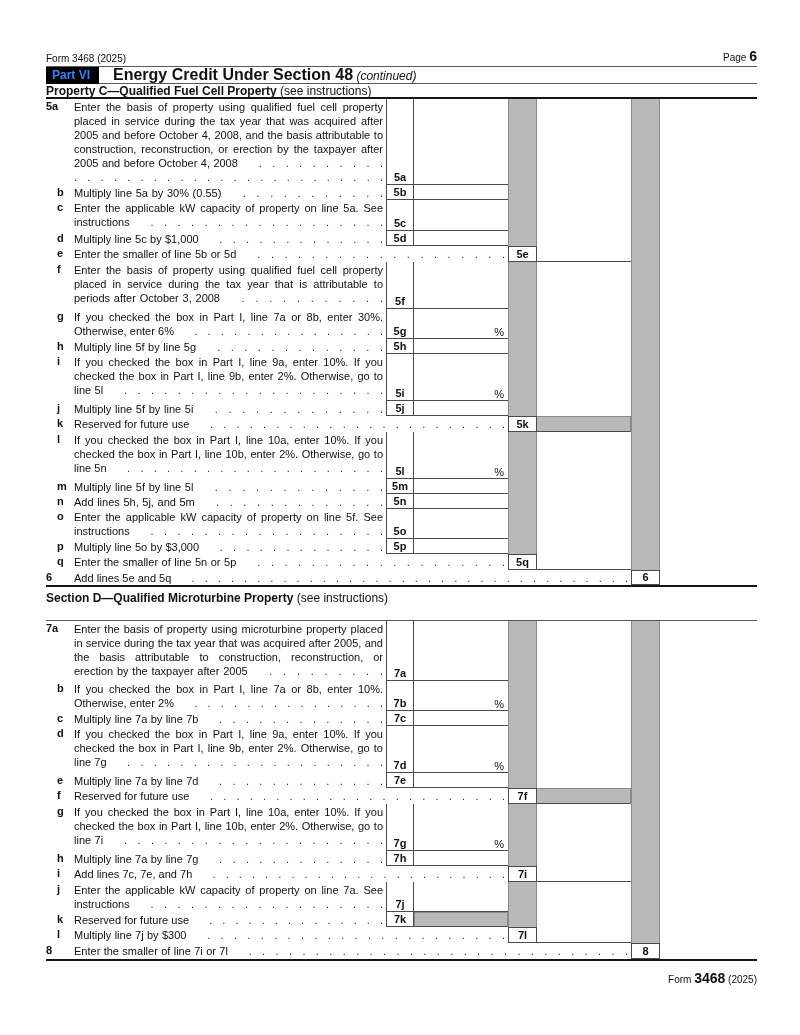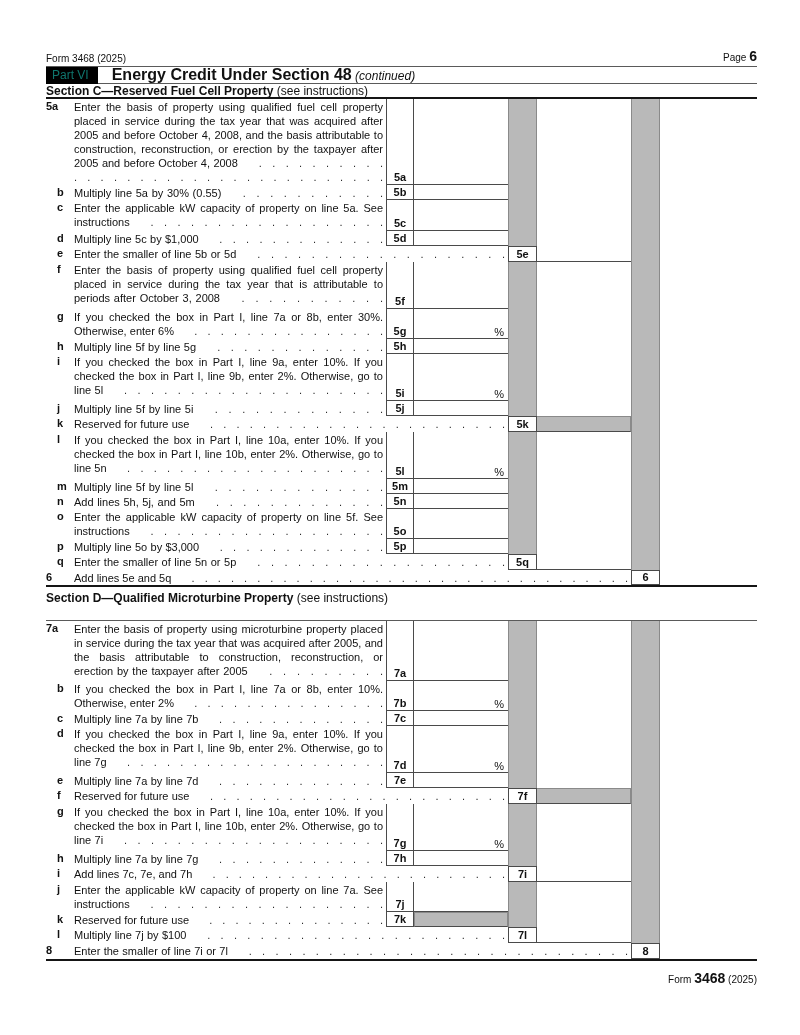--- a/index.html
+++ b/index.html
@@ -18,21 +18,21 @@
     -webkit-font-smoothing:antialiased;
   }
   .sheet{padding:50px 43px 0 46px;}
   
   .page-head{display:flex;justify-content:space-between;align-items:flex-end;
     font-size:10px;height:14px;}
   .page-num b{font-size:14px;}
   .rule{border-top:1px solid #5a5a5a;margin-top:2px;}
   
   .part-row{display:flex;align-items:center;height:17px;border-bottom:1px solid #5a5a5a;}
-  .part-badge{background:#000;color:#0f766e;font-weight:normal;font-size:12px;
+  .part-badge{background:#000;color:#3b82f6;font-weight:bold;font-size:12px;
     padding:1px 9px 2px 6px;height:17px;display:flex;align-items:center;}
   .part-title{margin-left:14px;font-size:12px;}
   .part-title b{font-size:16px;}
   .part-title i{font-weight:normal;}
   
   .sec-head{font-size:12px;height:15px;line-height:15px;border-bottom:2px solid var(--thick);}
   .sec-head-d{font-size:12px;padding:4px 0 15px;border-top:2px solid var(--thick);
     border-bottom:1px solid #5a5a5a;}
   
   .tbl{width:711px;}
@@ -75,21 +75,21 @@
     <span class="page-num"><span>Page</span> <b>6</b></span>
   </div>
   <div class="rule"></div>
 
   <div class="part-row">
     <span class="part-badge">Part VI</span>
     <span class="part-title"><b>Energy Credit Under Section 48</b> <i>(continued)</i></span>
   </div>
 
   <div class="sec-head">
-    <b>Section C—Reserved Fuel Cell Property</b>
+    <b>Property C—Qualified Fuel Cell Property</b>
     <span>(see instructions)</span>
   </div>
 
   <div class="tbl">
       <div class="trow" style="height: 86px;">
         <div class="num">5a</div>
         <div class="desc col1"><span>Enter the basis of property using qualified fuel cell property placed in service during the tax year that was acquired after 2005 and before October 4, 2008, and the basis attributable to construction, reconstruction, or erection by the taxpayer after 2005 and before October 4, 2008</span><span class="leader">&nbsp; . . . . . . . . . . . . . . . . . . . . . . . . . . . . . . . . . . . . . . . . . . . . . . . . . . . . . . . . . . . . </span></div>
         <div class="lbl">5a</div>
         <div class="e1"></div>
         <div class="gbar"></div>
@@ -378,21 +378,21 @@
         <div class="desc col1gray"><span>Reserved for future use</span><span class="leader">&nbsp; . . . . . . . . . . . . . . . . . . . . . . . . . . . . . . . . . . . . . . . . . . . . . . . . . . . . . . . . . . . . </span></div>
         <div class="lbl">7k</div>
         <div class="e1 grayfield"></div>
         <div class="gbar"></div>
         <div class="e2blank"></div>
         <div class="gbar"></div>
         <div class="e3blank"></div>
       </div>
       <div class="trow" style="height: 16px;">
         <div class="num sub">l</div>
-        <div class="desc col2"><span>Multiply line 7j by $100</span><span class="leader">&nbsp; . . . . . . . . . . . . . . . . . . . . . . . . . . . . . . . . . . . . . . . . . . . . . . . . . . . . . . . . . . . . </span></div>
+        <div class="desc col2"><span>Multiply line 7j by $300</span><span class="leader">&nbsp; . . . . . . . . . . . . . . . . . . . . . . . . . . . . . . . . . . . . . . . . . . . . . . . . . . . . . . . . . . . . </span></div>
         <div class="lblbox">7l</div>
         <div class="e2"></div>
         <div class="gbar"></div>
         <div class="e3blank"></div>
       </div>
       <div class="trow" style="height: 16px;">
         <div class="num">8</div>
         <div class="desc col3"><span>Enter the smaller of line 7i or 7l</span><span class="leader">&nbsp; . . . . . . . . . . . . . . . . . . . . . . . . . . . . . . . . . . . . . . . . . . . . . . . . . . . . . . . . . . . . </span></div>
         <div class="lblbox">8</div>
         <div class="e3"></div>

